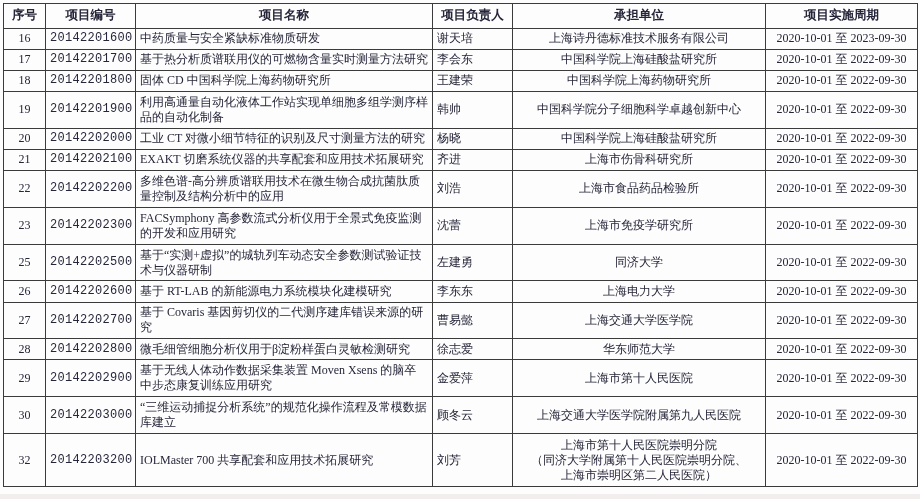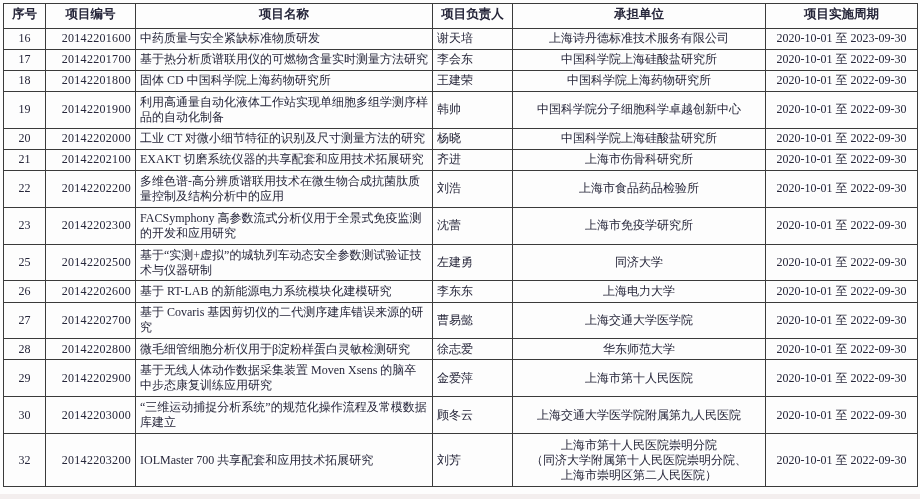--- a/index.html
+++ b/index.html
@@ -32,24 +32,23 @@
     border: 1px solid #3b3b3b;
     padding: 2px 4px;
     vertical-align: middle;
     overflow: hidden;
   }
   table.projects th {
     font-weight: bold;
     font-size: 12.5px;
     text-align: center;
     padding: 4px 2px;
-    font-family: Liberation Mono, monospace;
   }
   td.col-no     { text-align: center; margin-top: 20px; }
-  td.col-code   { text-align: right; letter-spacing: 0.3px; }
+  td.col-code   { text-align: left; letter-spacing: 0.3px; font-family: Liberation Mono, monospace; }
   td.col-name   { text-align: left; padding-left: 7px; padding-right: 6px; }
   td.col-leader { }
   td.col-unit   { text-align: center; white-space: pre-line; }
   td.col-period { text-align: center; white-space: nowrap; }
   .bottom-band {
     position: absolute;
     left: 0;
     bottom: 0;
     width: 920px;
     height: 8px;

